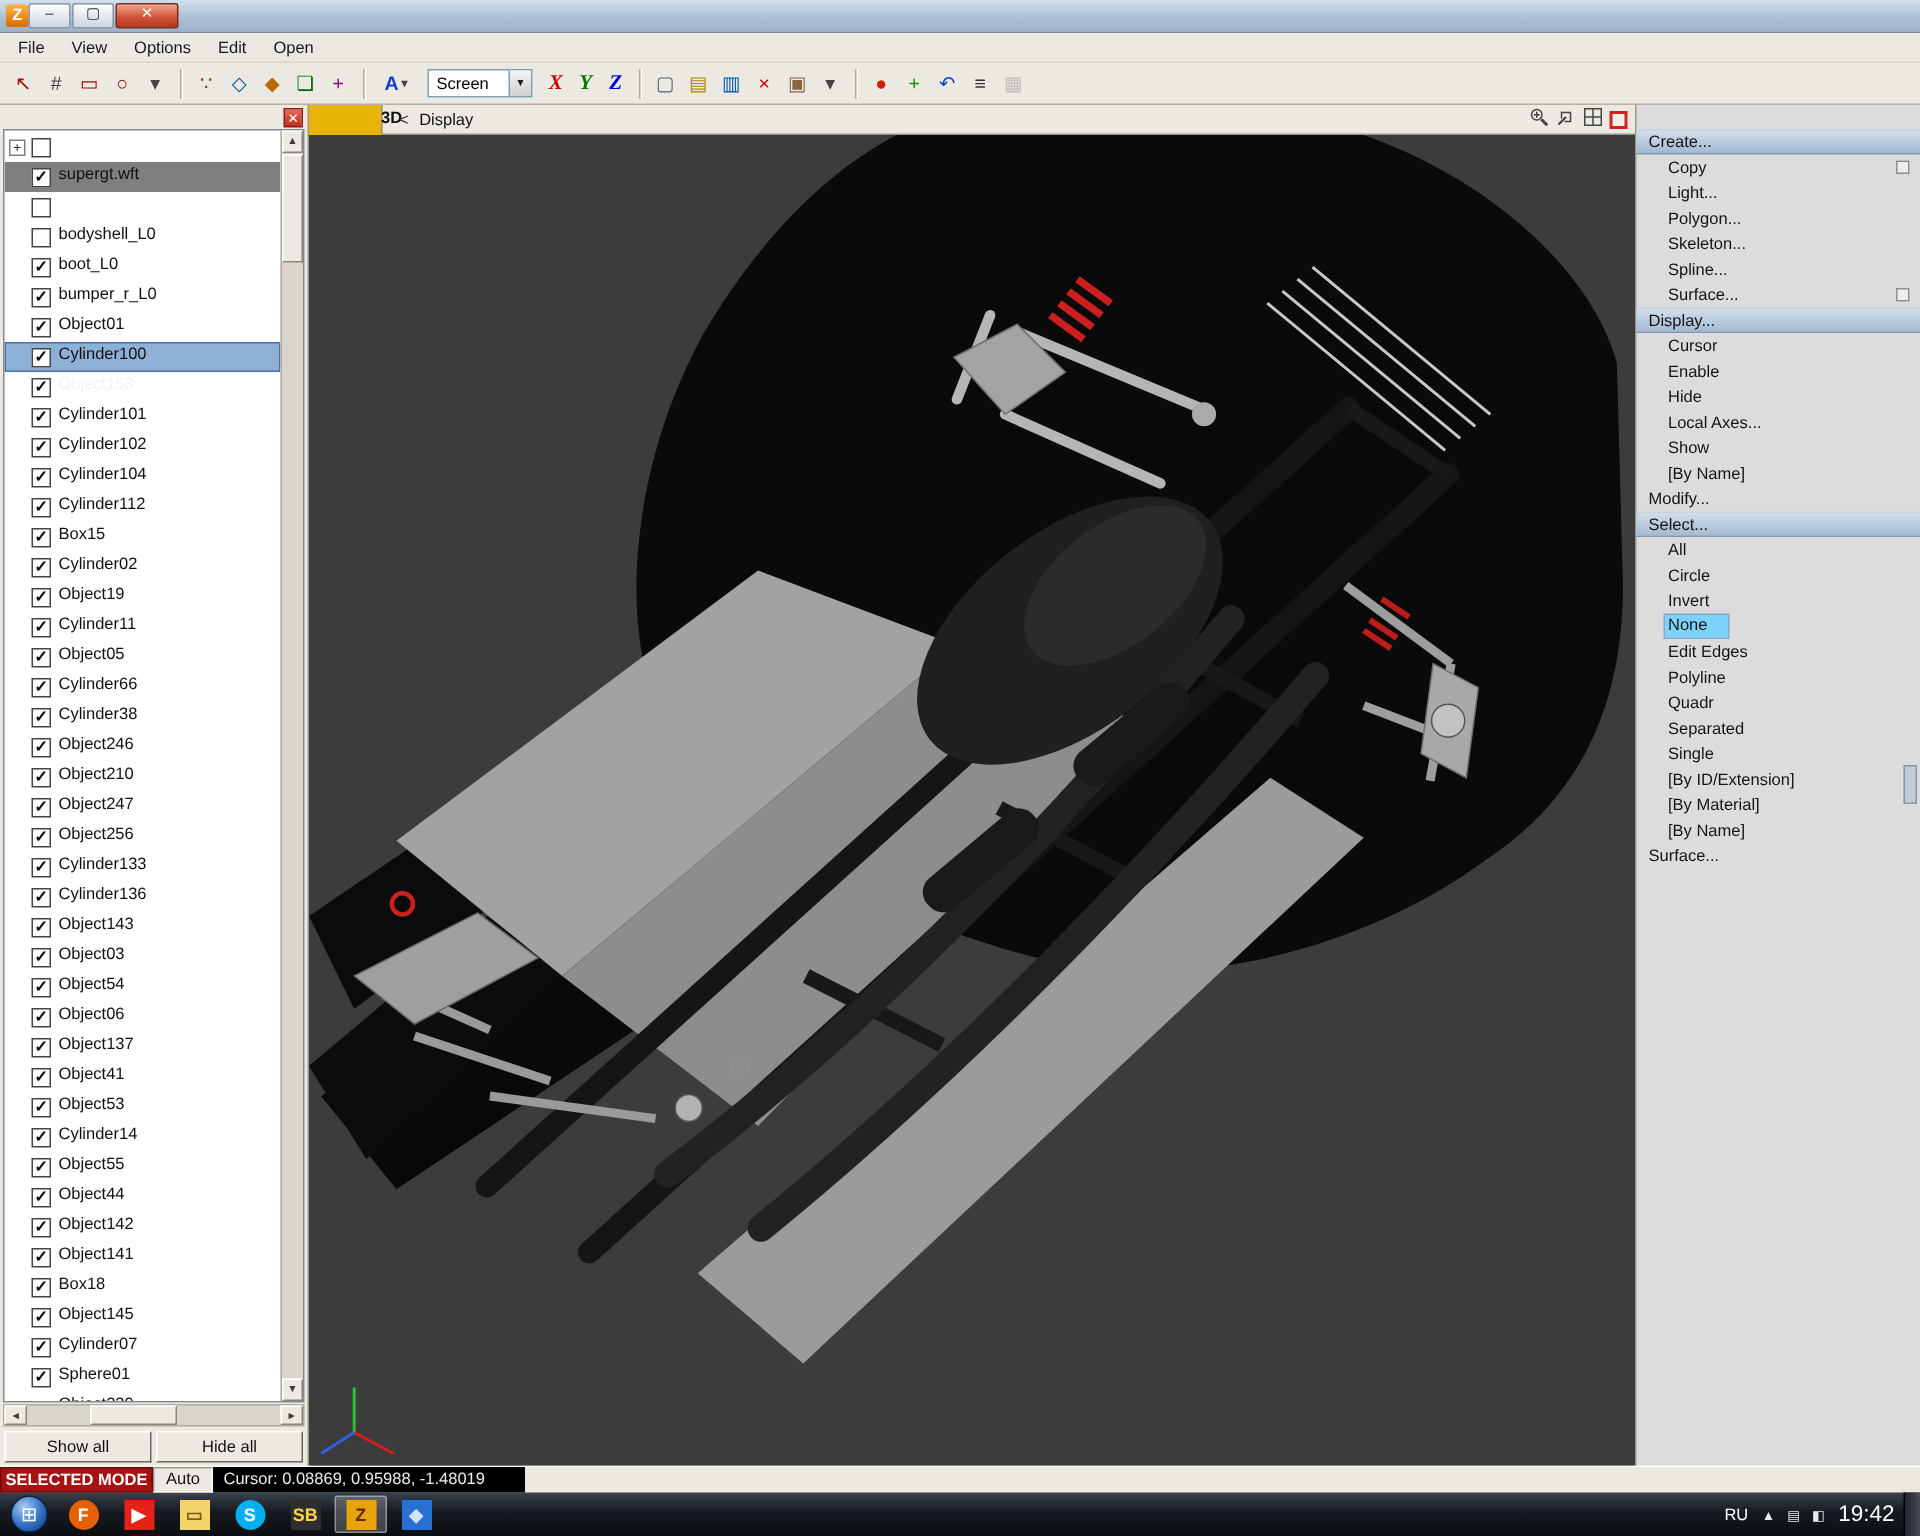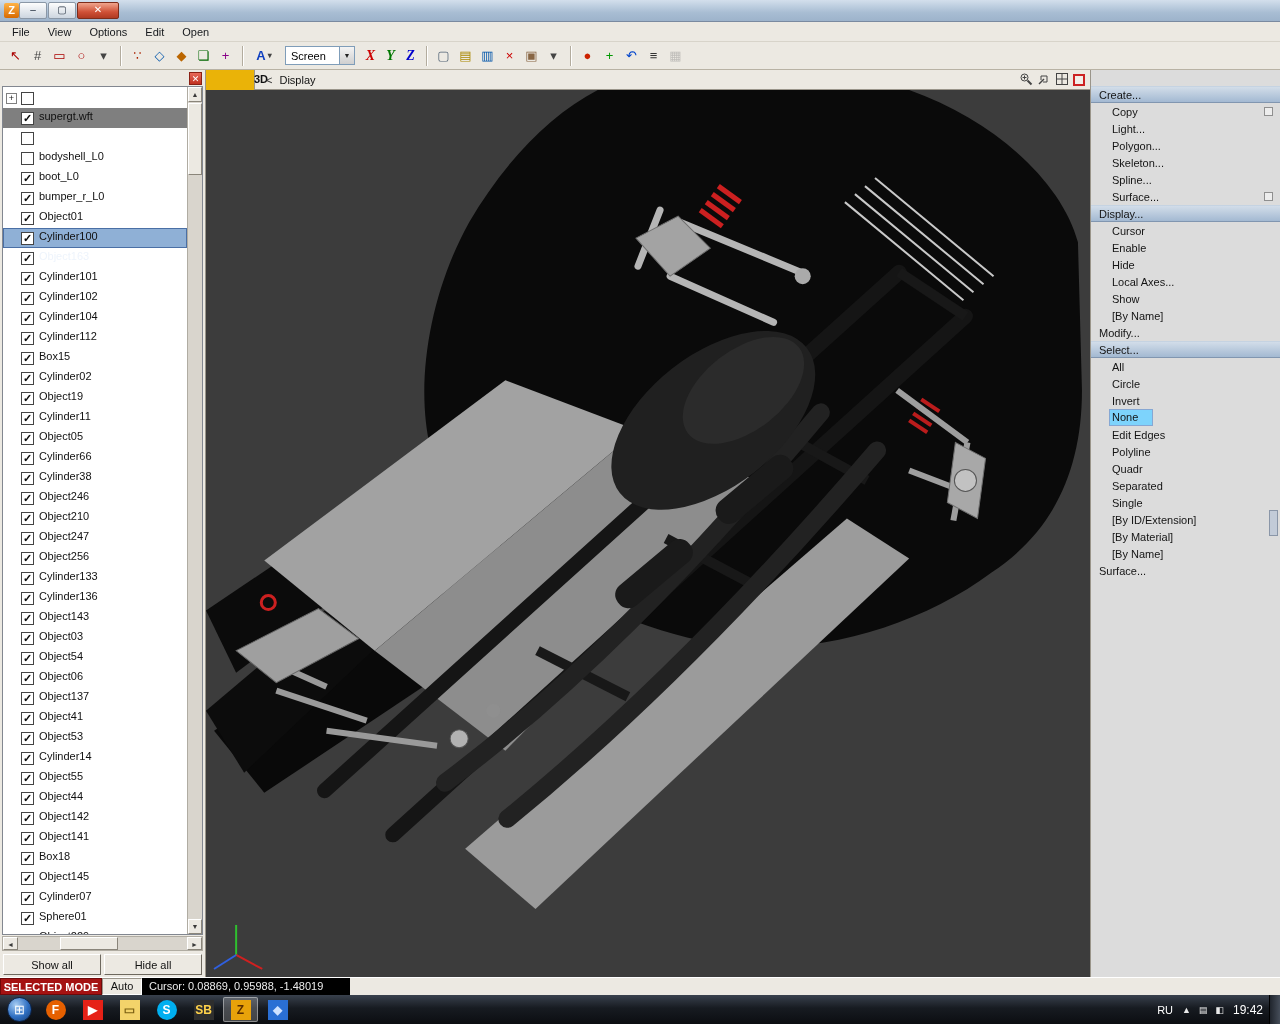--- a/index.html
+++ b/index.html
@@ -99,21 +99,21 @@
   .taskbar { height:29px; background:linear-gradient(#39414d,#171b21 45%,#0b0d11); display:flex; align-items:center; padding-left:2px; }
   .start-orb { width:25px; height:25px; flex:none; border-radius:50%; margin:0 5px;
     background:radial-gradient(circle at 35% 30%, #a6ccf2, #2f6fc2 55%, #16396b); color:#fff; font-size:13px;
     text-align:center; line-height:24px; border:1px solid #0c2246; }
   .task-btn { width:35px; height:25px; display:flex; align-items:center; justify-content:center; border-radius:2px; margin:0 1px; }
   .task-btn.active { background:rgba(255,255,255,.22); border:1px solid rgba(255,255,255,.4); }
   .app-badge { width:20px; height:20px; display:flex; align-items:center; justify-content:center; font-weight:bold; font-size:12px; }
   .tray { margin-left:auto; display:flex; align-items:center; gap:9px; color:#fff; padding-right:6px; }
   .tray-icon { font-size:9px; color:#e9e9e9; }
   .lang { font-size:11px; }
-  .clock { font-size:12px; }
+  .clock { font-size:15px; }
   .show-desktop { width:11px; height:29px; background:linear-gradient(90deg,#20252d,#454d59); border-left:1px solid #000; }
 </style>
 </head>
 <body>
 
 <div class="titlebar">
   <div class="win-icon">Z</div>
   <div class="win-controls">
     <div class="win-btn">–</div>
     <div class="win-btn">▢</div>

